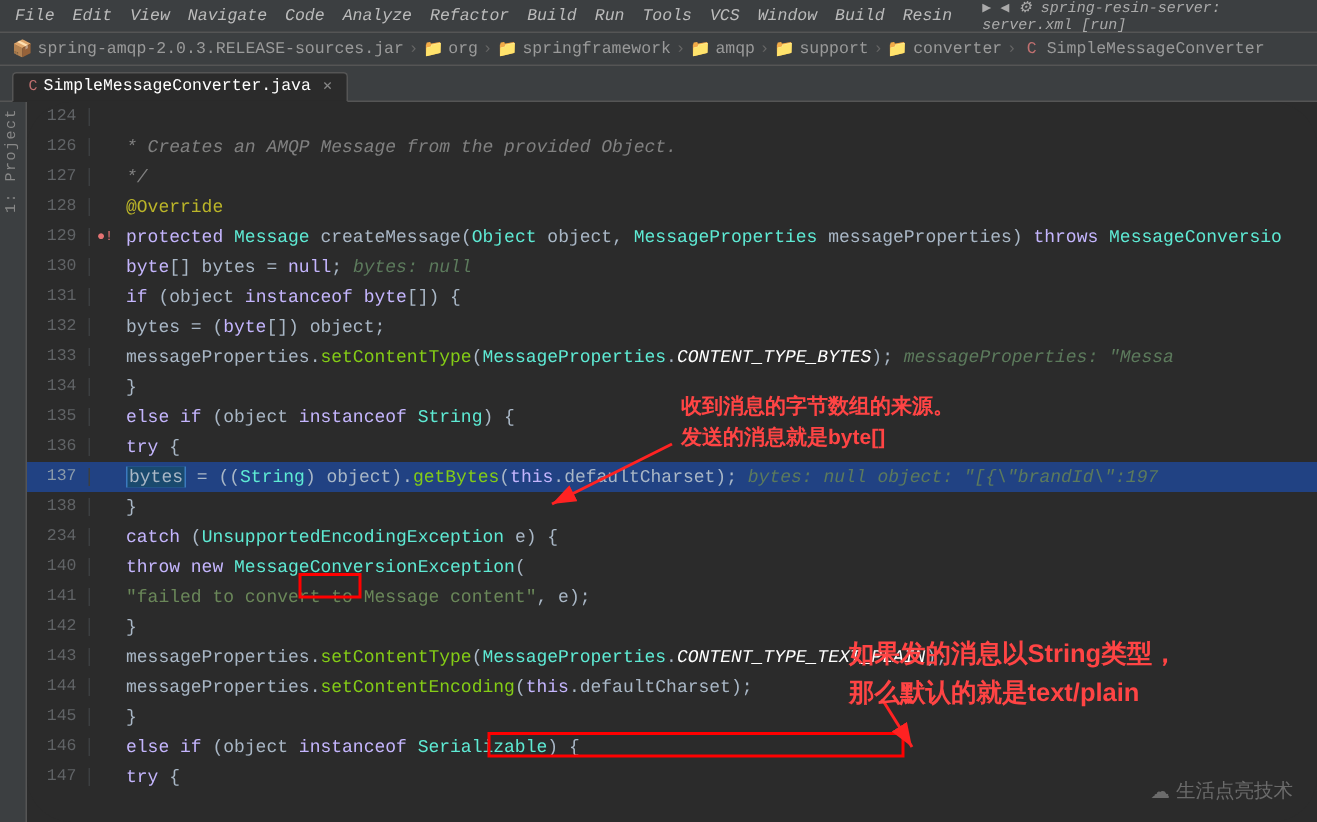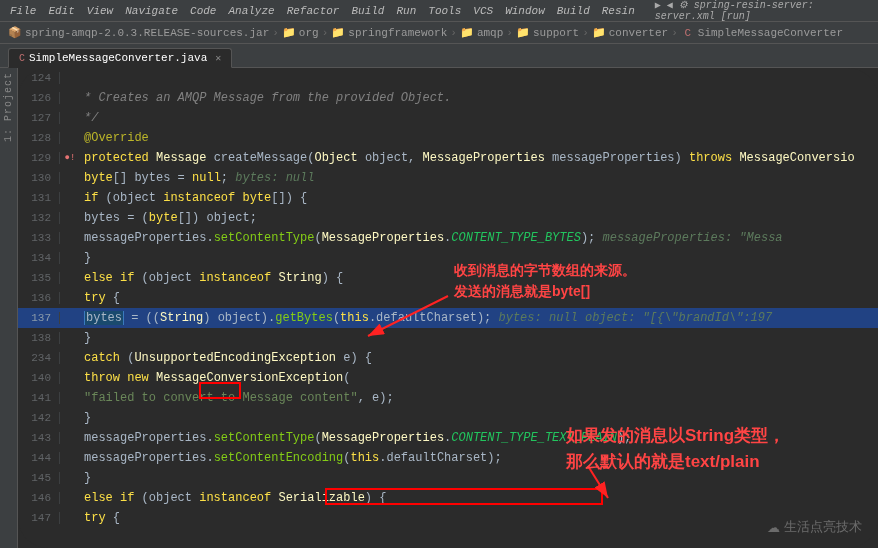--- a/index.html
+++ b/index.html
@@ -168,29 +168,29 @@
 
     .line-content {
       padding-left: 4px;
       white-space: nowrap;
       font-size: 12px;
       flex: 1;
       overflow: hidden;
     }
 
     
-    .kw { color: #fde047; }
-    .cls { color: #fef9c3; }
+    .kw { color: #c4b5fd; }
+    .cls { color: #5eead4; }
     .str { color: #6a8759; }
     .comment { color: #808080; font-style: italic; }
     .annotation { color: #bbb529; }
     .var-highlight { background: #1a4a6e; border: 1px solid #3a7abf; padding: 0 1px; }
     .hint { color: #5c7a5c; font-style: italic; }
     .method { color: #84cc16; }
-    .static-field { color: #22c55e; font-style: italic; }
+    .static-field { color: #ffffff; font-style: italic; }
 
     
     .callout {
       position: absolute;
       color: #ff4444;
       font-family: 'SimSun', 'Microsoft YaHei', sans-serif;
       font-size: 14px;
       font-weight: bold;
       pointer-events: none;
       z-index: 10;

